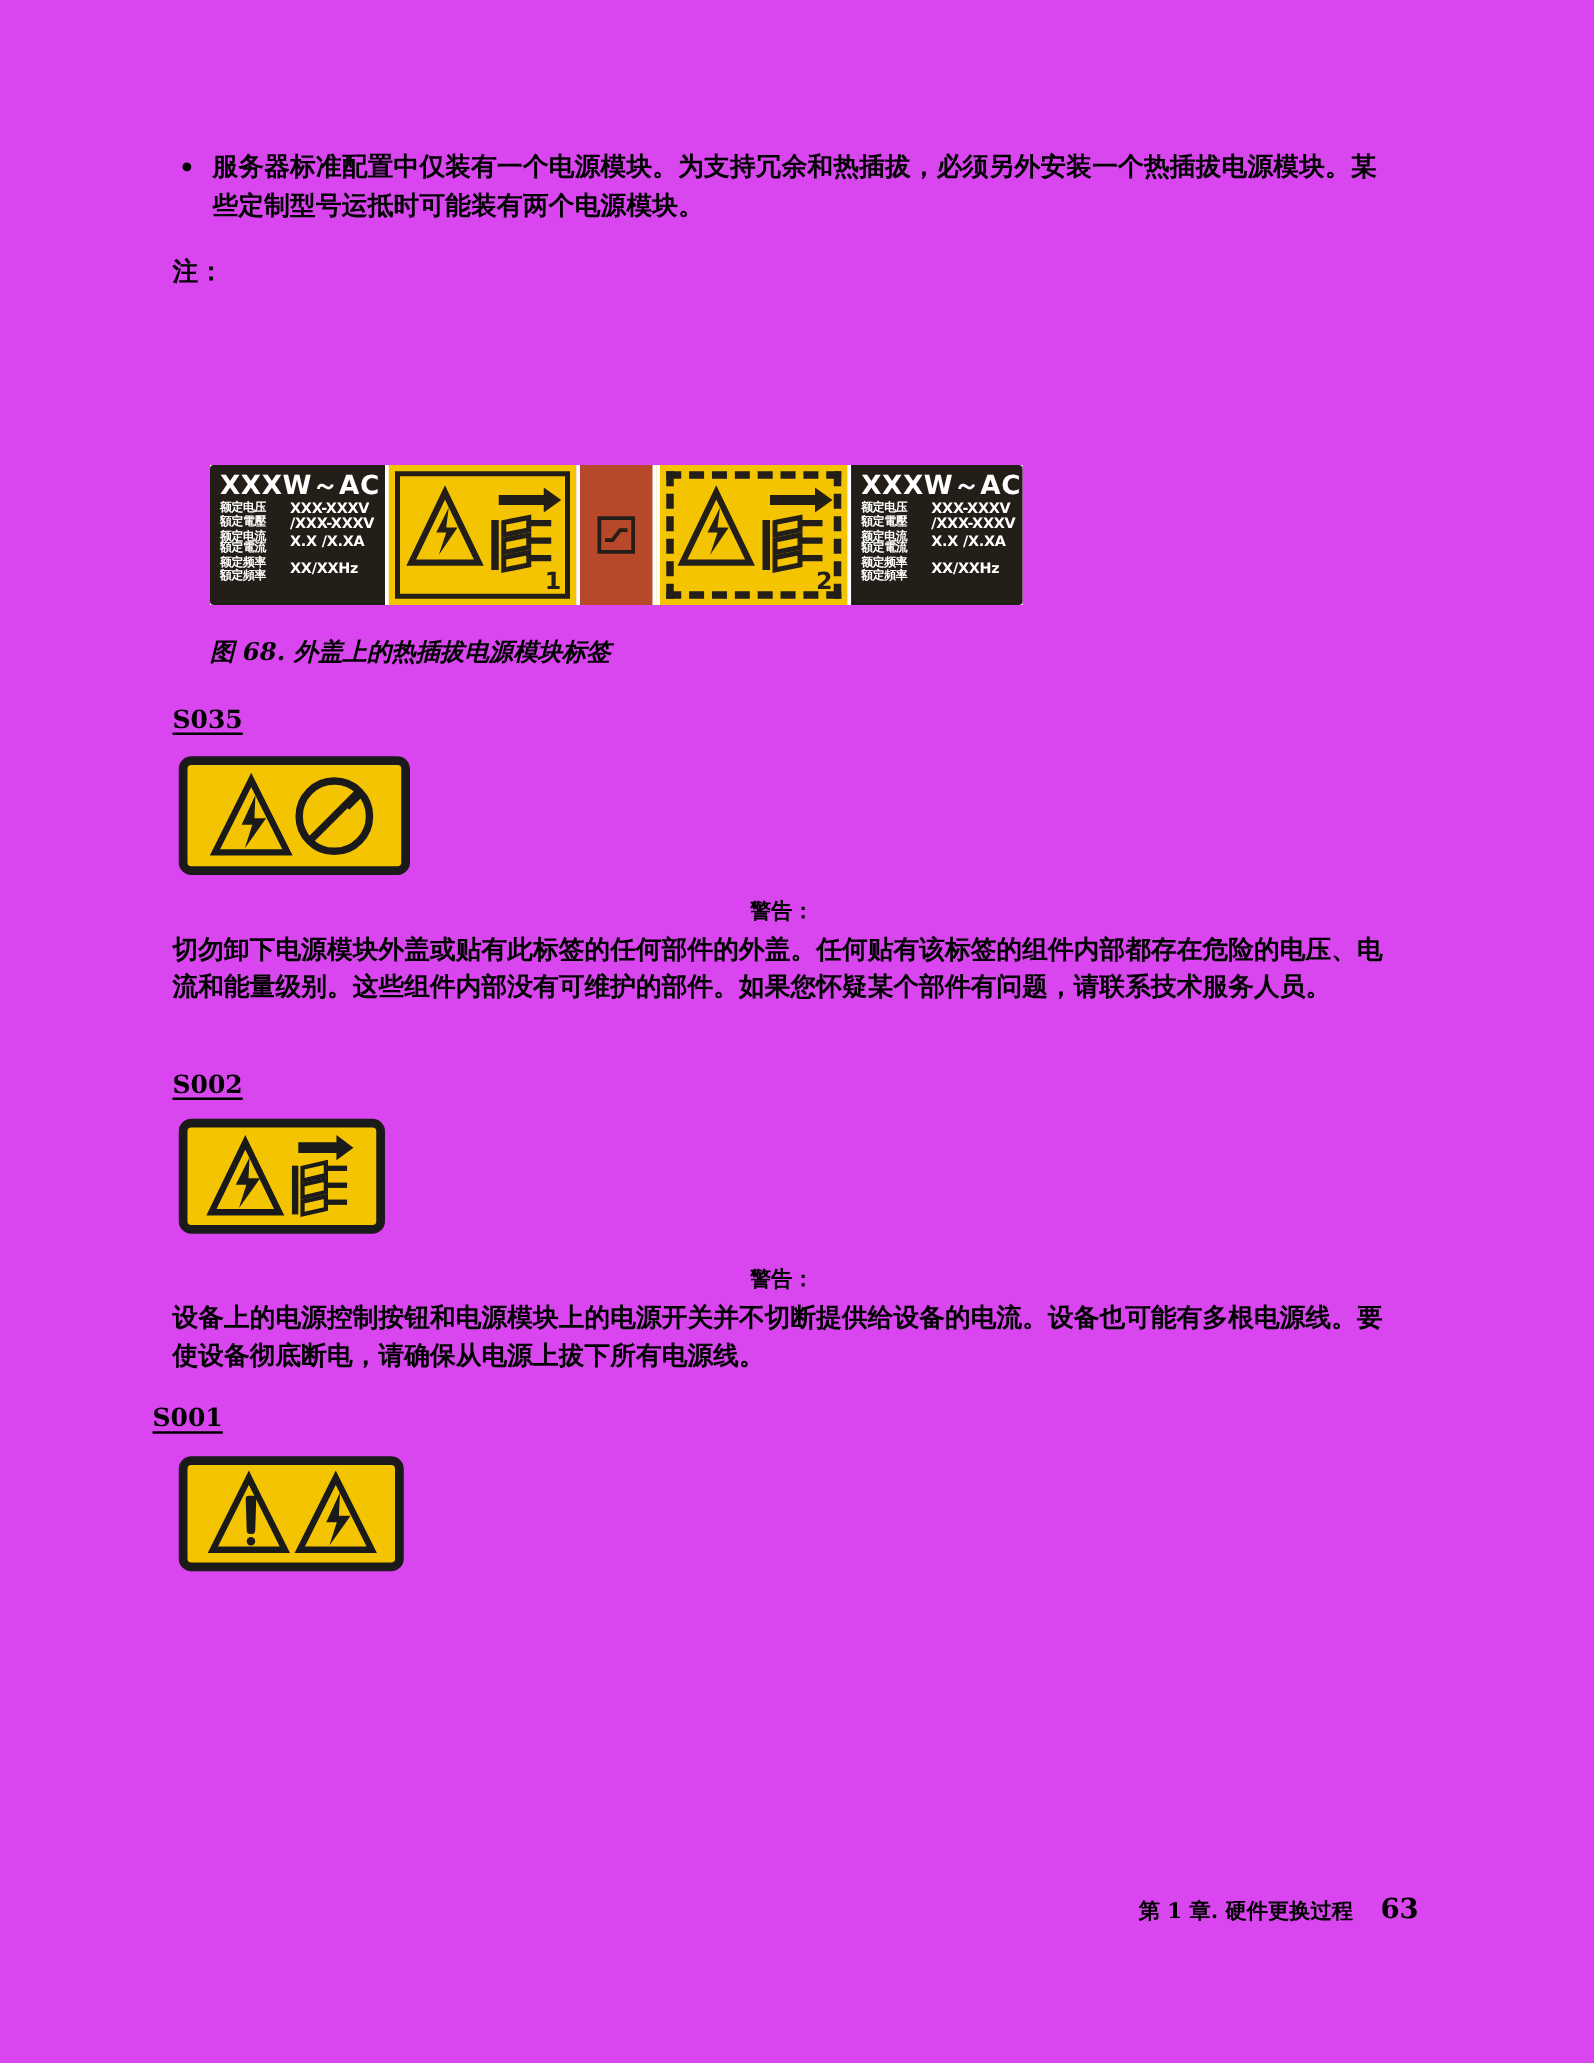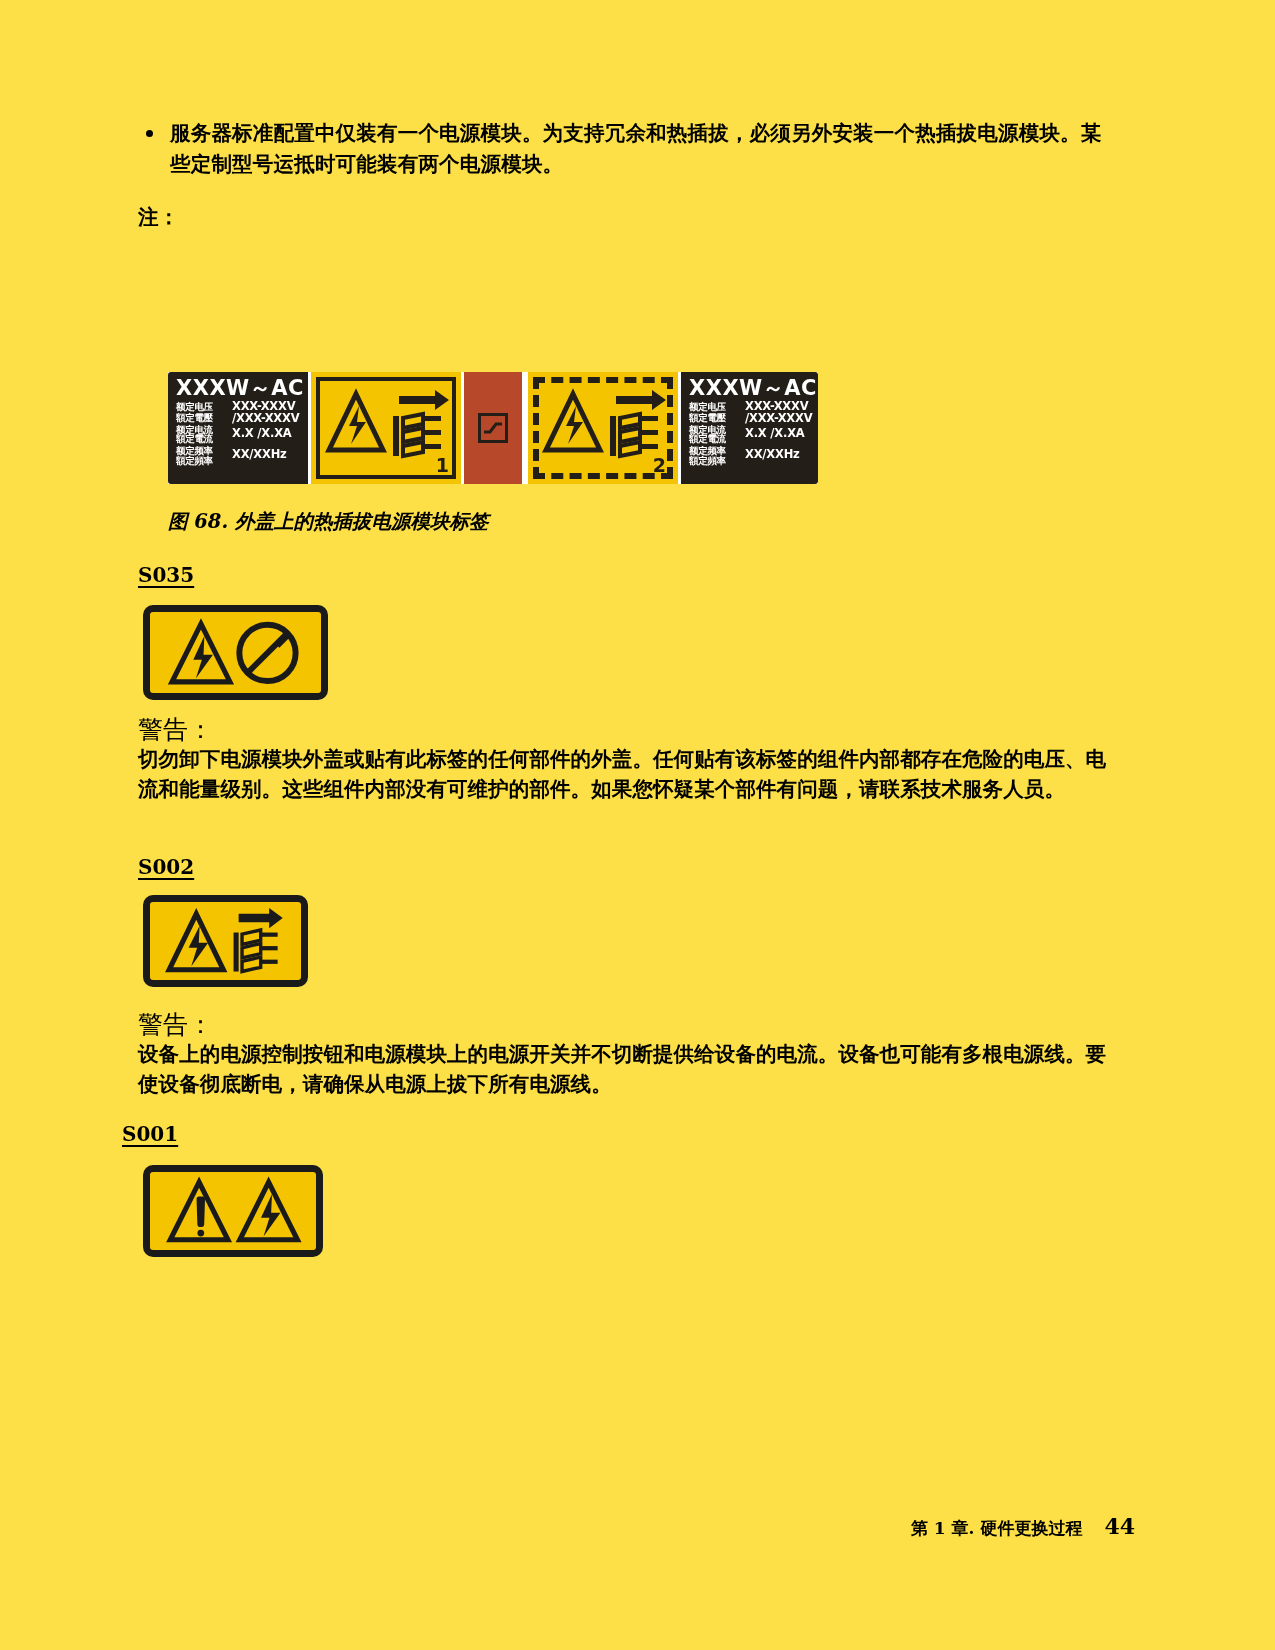--- a/index.html
+++ b/index.html
@@ -7,21 +7,21 @@
     padding: 0;
     background: #ffffff;
   }
   body {
     font-family: "DejaVu Sans", "Liberation Sans", sans-serif;
   }
   .page {
     position: relative;
     width: 1275px;
     height: 1650px;
-    background: #fde047;
+    background: #d946ef;
     overflow: hidden;
     box-sizing: border-box;
   }
 
   
   .content {
     position: absolute;
     left: 138px;
     top: 118px;
     width: 975px;
@@ -68,24 +68,25 @@
     font-weight: bold;
     font-size: 20px;
     color: #000000;
     text-decoration: underline;
     text-underline-offset: 4px;
     display: inline-block;
   }
 
   .warn-label {
     font-family: "DejaVu Serif", "Liberation Serif", serif;
-    font-weight: normal;
-    font-size: 25px;
+    font-weight: bold;
+    font-size: 17px;
     line-height: 29px;
     color: #000000;
+    text-align: center;
   }
   .warn-body {
     font-family: "DejaVu Serif", "Liberation Serif", serif;
     font-weight: bold;
     font-size: 20.5px;
     line-height: 30px;
     color: #000000;
     letter-spacing: 0.1px;
   }
 
@@ -377,16 +378,16 @@
       <path d="M50,32 L54,32 L53,62 L51,62 Z" fill="#1a1a1a" stroke="#1a1a1a" stroke-width="6" stroke-linejoin="round"></path>
       <circle cx="52" cy="72" r="4" fill="#1a1a1a"></circle>
 
       <polygon points="132,12 166,80 98,80" fill="none" stroke="#1a1a1a" stroke-width="6"></polygon>
       <path d="M136,26 L123,54 L133,54 L126,76 L146,48 L135,48 Z" fill="#1a1a1a"></path>
     </svg>
   </div>
 
   <div class="footer">
     <span>第 1 章. 硬件更换过程</span>
-    <span class="pagenum">44</span>
+    <span class="pagenum">63</span>
   </div>
 
 </div>
 
 </body></html>

